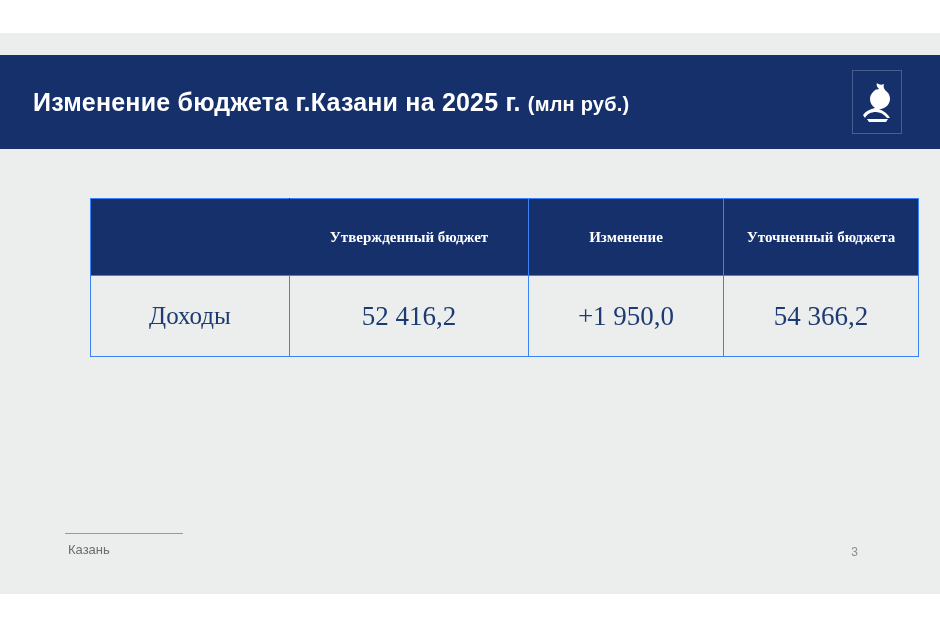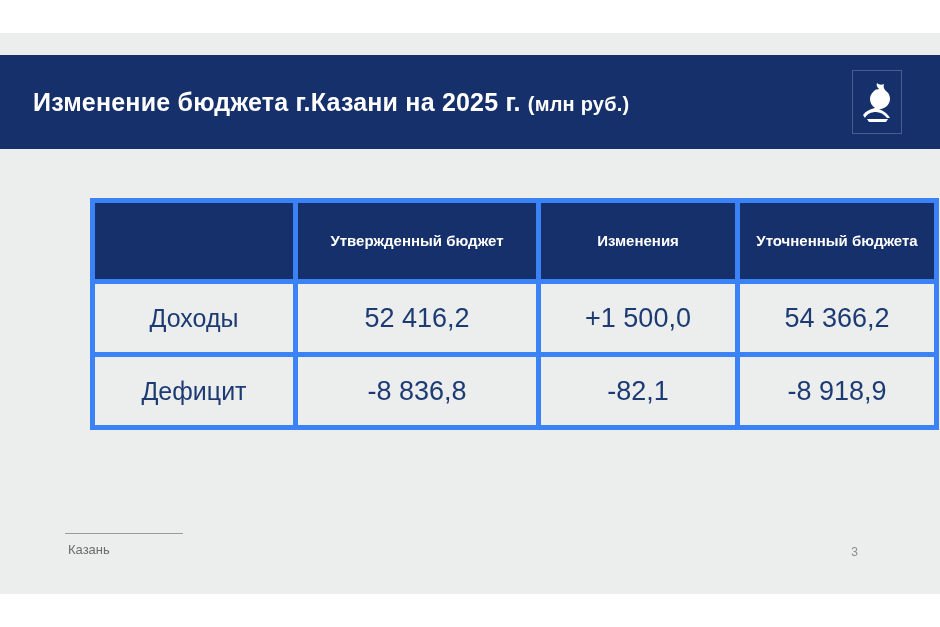--- a/index.html
+++ b/index.html
@@ -71,21 +71,22 @@
     left: 90px;
     top: 198px;
     width: 760px;
   }
   table.budget {
     border-collapse: collapse;
     width: 760px;
     table-layout: fixed;
   }
   table.budget th, table.budget td {
-    border: 5px solid #3b82f6;
+    border: 1px solid #3b82f6;
+    font-family: Liberation Serif, serif;
   }
   table.budget thead th {
     background: #16306b;
     color: #ffffff;
     font-size: 15px;
     font-weight: bold;
     height: 68px;
     padding: 4px 8px;
     text-align: center;
     vertical-align: middle;
@@ -98,21 +99,21 @@
   table.budget thead th.c1 { width: 222px; }
   table.budget thead th.c2 { width: 178px; }
   table.budget thead th.c3 { width: 178px; }
   table.budget tbody td {
     background: #eceded;
     color: #1d3b73;
     height: 68px;
     font-size: 27px;
     text-align: center;
     vertical-align: middle;
-    padding: 0 6px;
+    padding: 6px 6px;
     white-space: nowrap;
   }
   table.budget tbody td.rowhead {
     font-size: 25px;
     color: #1d3b73;
   }
 
   
   .footer-rule {
     position: absolute;
@@ -160,36 +161,30 @@
       </svg>
     </div>
   </div>
 
   <div class="table-wrap">
     <table class="budget">
       <thead>
         <tr>
           <th class="corner"></th>
           <th class="c1">Утвержденный бюджет</th>
-          <th class="c2">Изменения</th>
+          <th class="c2">Изменение</th>
           <th class="c3">Уточненный бюджета</th>
         </tr>
       </thead>
       <tbody>
         <tr>
           <td class="rowhead">Доходы</td>
           <td>52 416,2</td>
-          <td>+1 500,0</td>
+          <td>+1 950,0</td>
           <td>54 366,2</td>
-        </tr>
-        <tr>
-          <td class="rowhead">Дефицит</td>
-          <td>-8 836,8</td>
-          <td>-82,1</td>
-          <td>-8 918,9</td>
         </tr>
       </tbody>
     </table>
   </div>
 
   <div class="footer-rule"></div>
   <div class="footer-label">Казань</div>
   <div class="page-number">3</div>
 
 </div>

